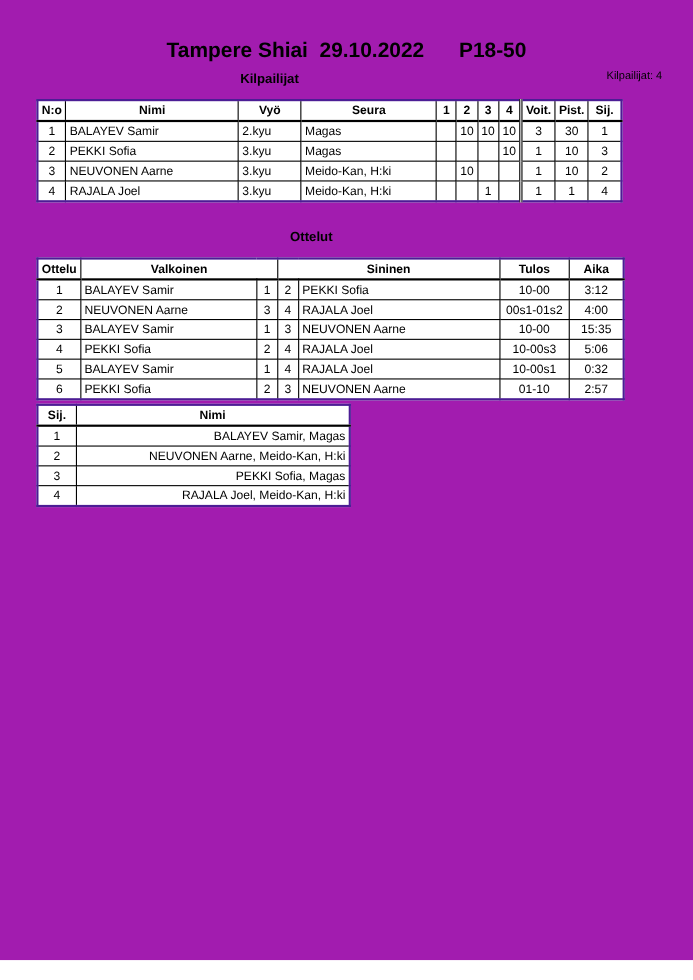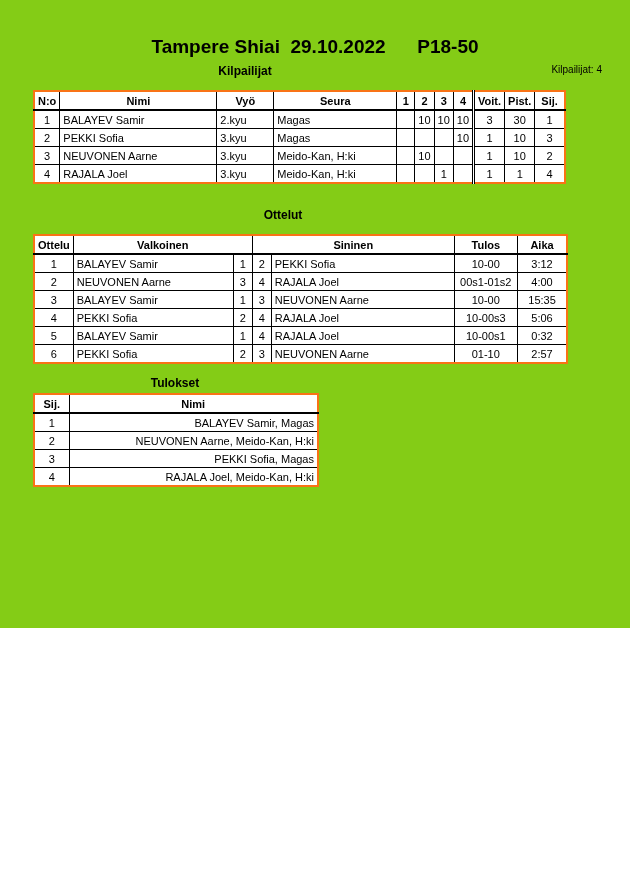--- a/index.html
+++ b/index.html
@@ -1,21 +1,21 @@
 <!DOCTYPE html>
 <html><head>
 <meta charset="utf-8">
 <style>
   html, body { margin: 0; padding: 0; background: #ffffff; }
   body { font-family: "Liberation Sans", sans-serif; color: #000; }
   .page {
     position: relative;
     width: 630px;
-    height: 628px;
-    background: #84cc16;
+    height: 873px;
+    background: #a21caf;
     overflow: hidden;
   }
   .title {
     margin: 0;
     padding-top: 36px;
     text-align: center;
     font-size: 19px;
     font-weight: bold;
     white-space: pre;
   }
@@ -33,21 +33,21 @@
   }
   .h-kilpailijat { margin-top: 6px;  width: 424px; }
   .h-ottelut     { margin-top: 24px; width: 500px; }
   .h-tulokset    { margin-top: 12px; width: 284px; }
 
   table {
     border-collapse: collapse;
     table-layout: fixed;
     margin-left: 33px;
     background: #fff;
-    border: 2px solid #f97316;
+    border: 2px solid #4c1d95;
   }
   th, td {
     border: 1px solid #000;
     font-size: 11px;
     height: 17px;
     padding: 0 3px;
     overflow: hidden;
     white-space: nowrap;
     text-align: center;
     vertical-align: middle;
@@ -252,21 +252,20 @@
           <td class="c1">PEKKI Sofia</td>
           <td class="c2">2</td>
           <td class="c3">3</td>
           <td class="c4">NEUVONEN Aarne</td>
           <td class="c5">01-10</td>
           <td class="c6">2:57</td>
         </tr>
       </tbody>
   </table>
 
-  <div class="section-heading h-tulokset">Tulokset</div>
 
   <table class="t3">
     <colgroup>
       <col class="c0">
         <col class="c1">
     </colgroup>
     <thead>
       <tr>
         <th class="c0">Sij.</th>
         <th class="c1">Nimi</th>

